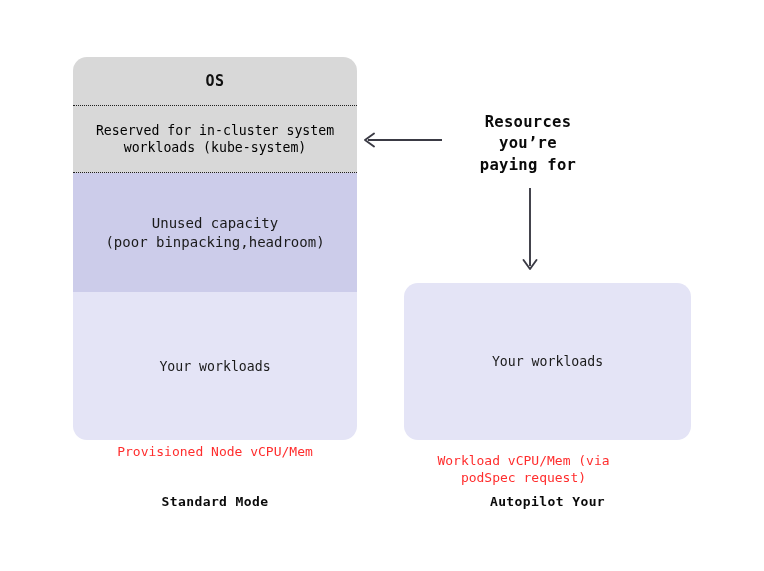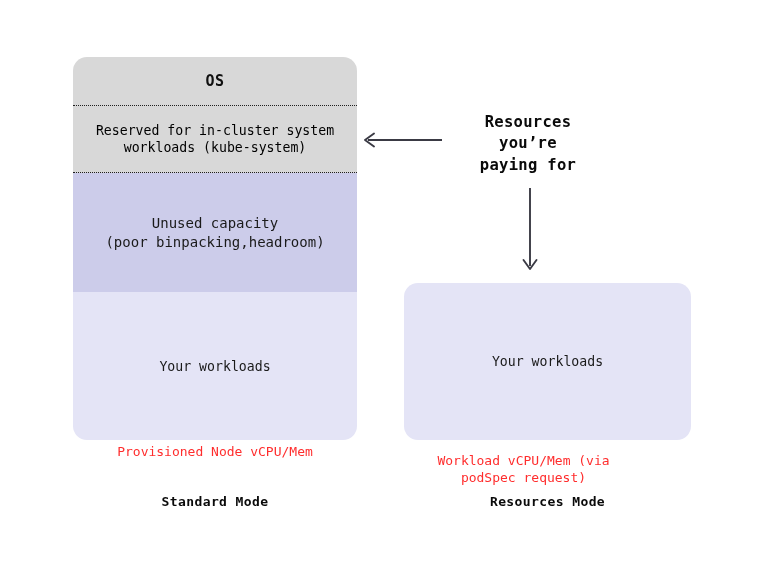--- a/index.html
+++ b/index.html
@@ -175,21 +175,21 @@
 
   <div class="caption caption-bold cap-left-bold">Standard Mode</div>
 
   <div class="autopilot-card">
     <span class="band-text">Your workloads</span>
   </div>
 
   <div class="caption caption-red cap-right-red">Workload vCPU/Mem (via
 podSpec request)</div>
 
-  <div class="caption caption-bold cap-right-bold">Resources Mode</div>
+  <div class="caption caption-bold cap-right-bold">Autopilot Your</div>
 
   <div class="resources-note">Resources
 you’re
 paying for</div>
 
   <svg class="arrow-svg arrow-h" width="84" height="24" viewBox="0 0 84 24">
     <line x1="82" y1="12" x2="8" y2="12" stroke="#3a3a44" stroke-width="1.9"></line>
     <path d="M 14 5.5 L 5 12 L 14 18.5" fill="none" stroke="#3a3a44" stroke-width="1.9" stroke-linecap="round" stroke-linejoin="round"></path>
   </svg>
 

